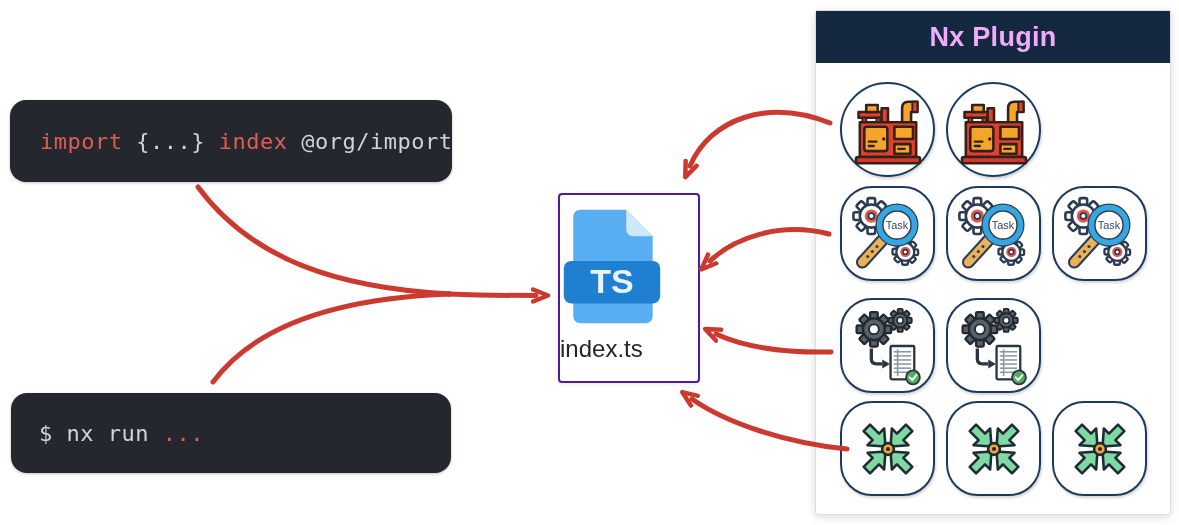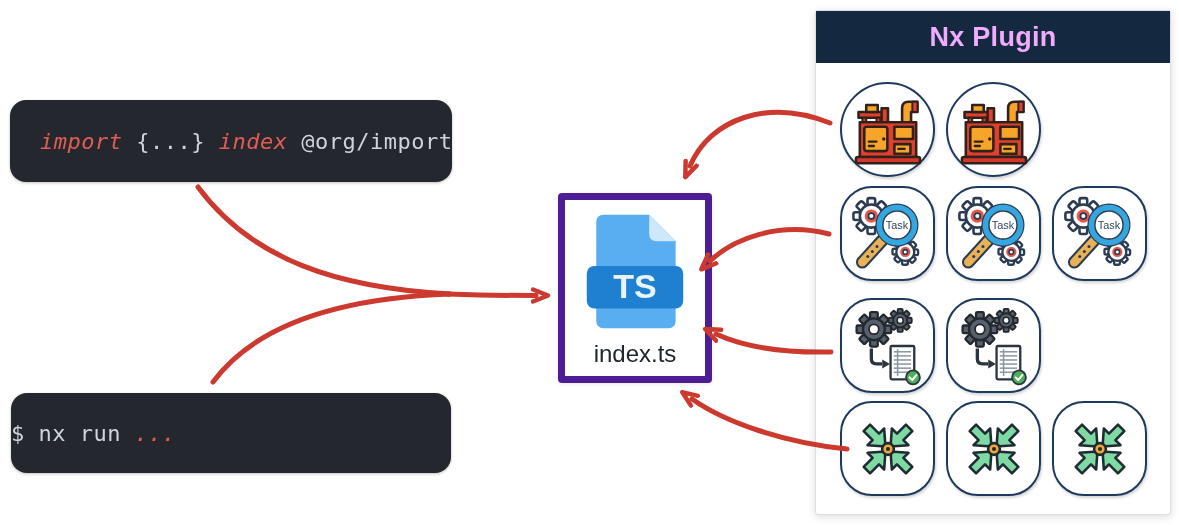--- a/index.html
+++ b/index.html
@@ -17,30 +17,30 @@
 
   
   .code-box{
     position:absolute;background:var(--code-bg);border-radius:16px;
     display:flex;align-items:center;
     font-family:"DejaVu Sans Mono", monospace;font-size:22px;letter-spacing:.5px;
     box-shadow:0 1px 3px rgba(0,0,0,.25);
     white-space:pre;
   }
   .code-box.import{left:10px;top:100px;width:442px;height:82px;padding-left:30px;}
-  .code-box.run{left:11px;top:393px;width:440px;height:80px;}
-  .kw{color:var(--kw);font-style:italic;}
+  .code-box.run{left:11px;top:393px;width:440px;height:80px;padding-left:28px;}
+  .kw{color:var(--kw);}
   .plain{color:var(--plain);}
 
   
   .ts-card{
-    position:absolute;left:558px;top:193px;width:154px;height:190px;
-    background:#fff;border:7px solid #4c1d95;border-radius:4px;
+    position:absolute;left:558px;top:193px;width:142px;height:190px;
+    background:#fff;border:2px solid #4c1d95;border-radius:4px;
     box-shadow:0 1px 4px rgba(0,0,0,.10);
-    display:flex;flex-direction:column;align-items:center;padding-top:11px;
+    display:flex;flex-direction:column;align-items:flex-start;padding-top:11px;
     z-index:2;
   }
   .ts-filename{margin-top:6px;font-size:24px;color:var(--ink);}
 
   
   .plugin-panel{
     position:absolute;left:815px;top:10px;width:356px;height:505px;
     background:#fff;border:1px solid #d9dee4;border-radius:3px;
     box-shadow:0 2px 8px rgba(0,0,0,.14);
     z-index:1;

